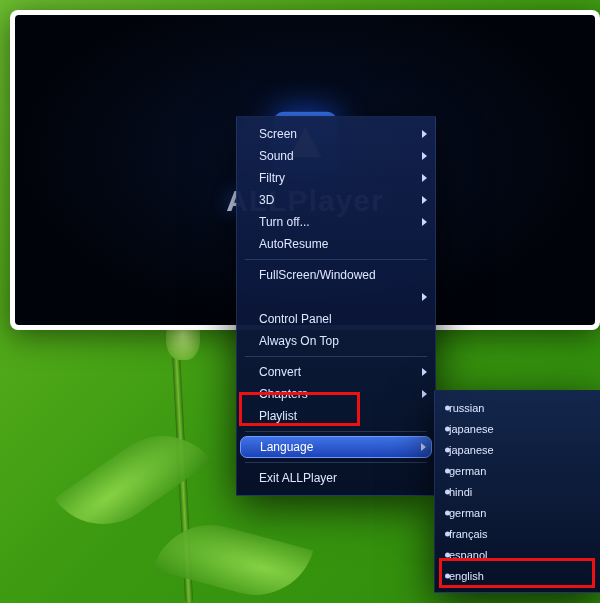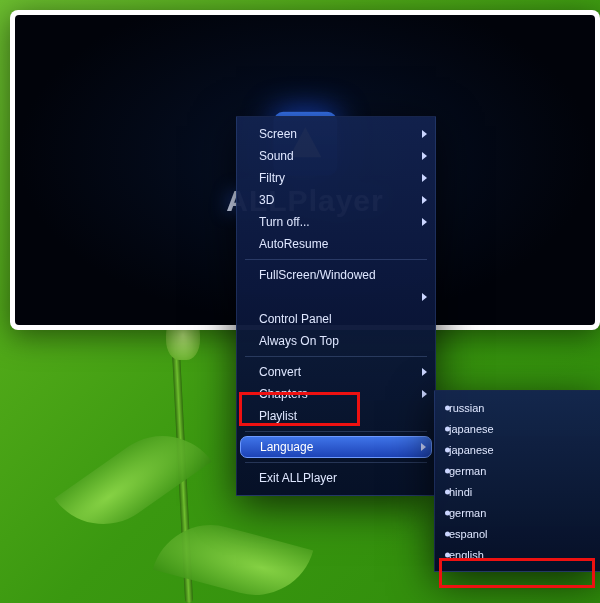--- a/index.html
+++ b/index.html
@@ -123,20 +123,23 @@
     <div class="item">
       <span>german</span>
     </div>
     <div class="item">
       <span>hindi</span>
     </div>
     <div class="item">
       <span>german</span>
     </div>
     <div class="item">
+      <span>français</span>
+    </div>
+    <div class="item">
       <span>espanol</span>
     </div>
     <div class="item">
       <span>english</span>
     </div>
   </div>
 
 <div id="rb1" class="redbox"></div>
 <div id="rb2" class="redbox"></div>
 

